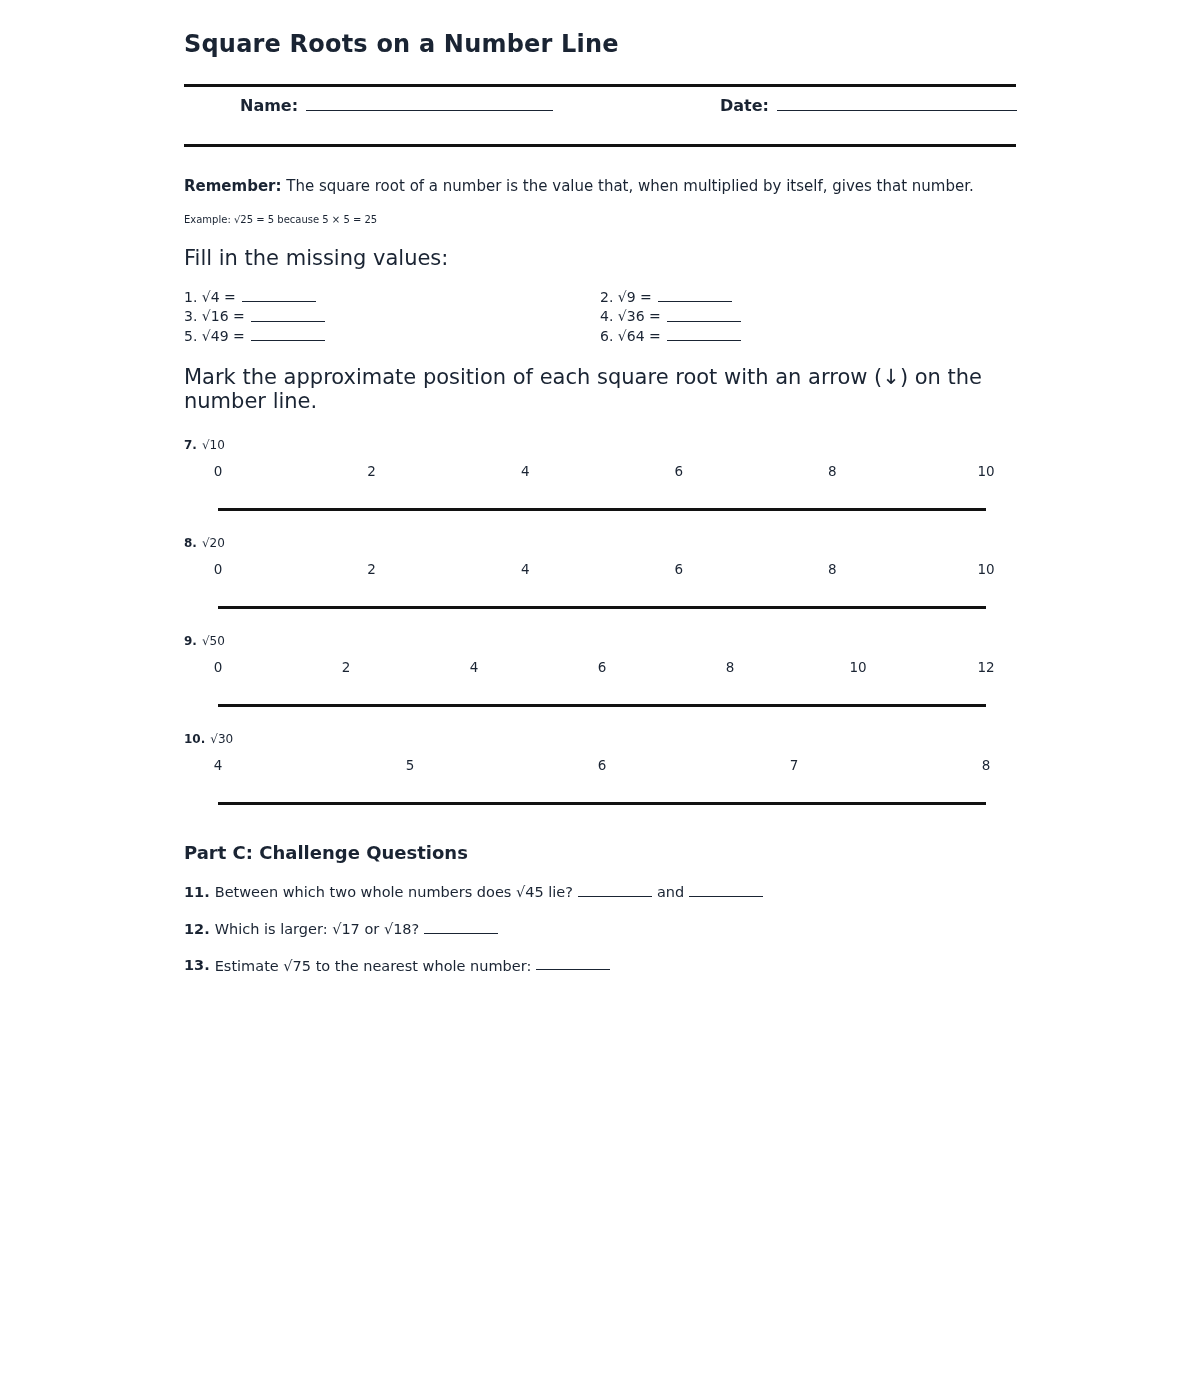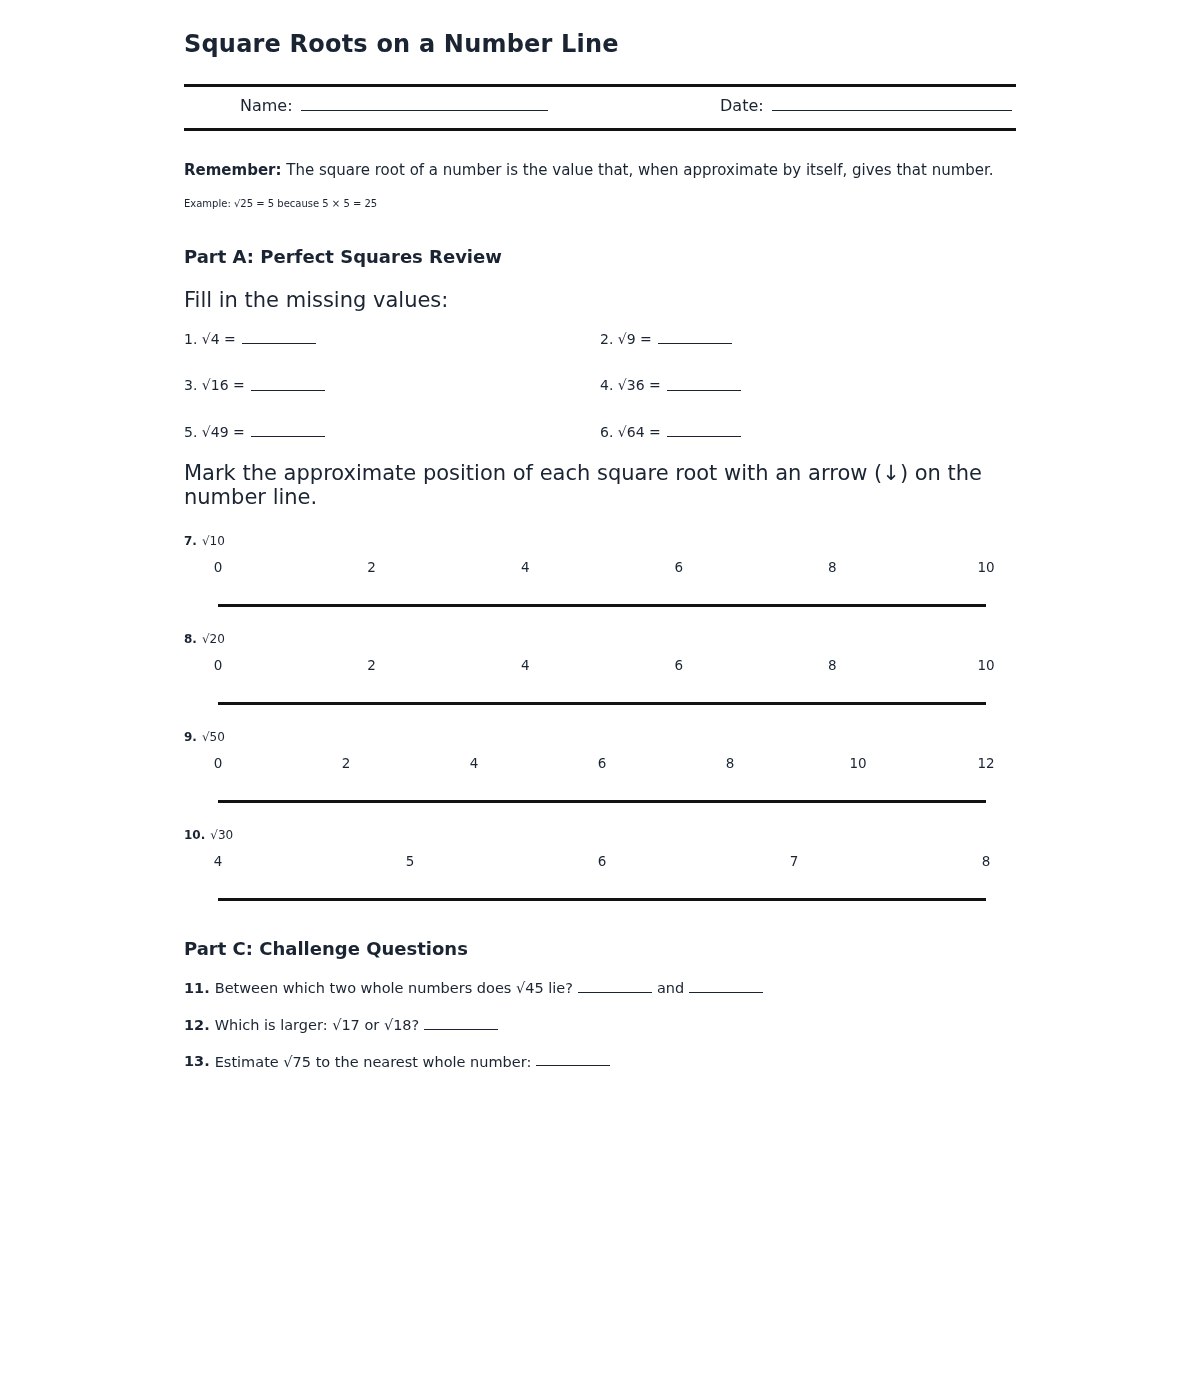--- a/index.html
+++ b/index.html
@@ -13,21 +13,22 @@
 
   .title {
     font-size: 24px; font-weight: bold; 
     margin: 0 0 26px 0; letter-spacing: 0.2px;
   }
 
   .header-box {
     border-top: 3px solid #121212;
     border-bottom: 3px solid #121212;
     display: flex; align-items: center;
-    padding: 9px 0 13px 0;
+    padding: 9px 0 29px 0;
+    font-weight: bold;
   }
   .hfield { width: 50%; font-size: 16px; white-space: nowrap; }
   .hfield.name { padding-left: 56px; }
   .hfield.date { padding-left: 120px; }
 
   .blank {
     display: inline-block;
     border-bottom: 1.5px solid #1a2433;
     height: 0.95em;
     vertical-align: baseline;
@@ -38,21 +39,21 @@
 
   .remember { font-size: 15px; line-height: 1.6; margin: 27px 0 0 0; }
   .remember b { font-weight: bold; }
   .example { font-size: 10px; margin: 16px 0 0 0; }
 
   .part-heading { font-size: 18px; font-weight: bold; margin: 37px 0 0 0; }
   .instruction { font-size: 21px; margin: 21px 0 0 0; }
 
   .part-a-grid {
     display: grid; grid-template-columns: 1fr 1fr;
-    row-gap: 30px; margin-top: 19px; font-size: 14px;
+    row-gap: 3px; margin-top: 19px; font-size: 14px;
   }
 
   .problem { margin-top: 25px; }
   .p-title { margin: 0; font-size: 12px; }
   .q-label { font-weight: bold; margin-right: 5px; }
 
   .nl {
     position: relative;
     margin: 9px 0 0 34px;
     width: 768px; height: 50px;
@@ -81,25 +82,24 @@
     <div class="hfield name">
       <span>Name:</span><span class="blank name-blank"></span>
     </div>
     <div class="hfield date">
       <span>Date:</span><span class="blank date-blank"></span>
     </div>
   </div>
 
   <p class="remember">
     <b>Remember:</b>
-    <span>The square root of a number is the value that, when approximate by itself, gives that number.</span>
+    <span>The square root of a number is the value that, when multiplied by itself, gives that number.</span>
   </p>
   <p class="example">Example: √25 = 5 because 5 × 5 = 25</p>
 
-  <h2 class="part-heading">Part A: Perfect Squares Review</h2>
   <p class="instruction">Fill in the missing values:</p>
   <div class="part-a-grid">
     <div class="pa-item"><span>1. √4 =</span><span class="blank answer-blank"></span></div>
     <div class="pa-item"><span>2. √9 =</span><span class="blank answer-blank"></span></div>
     <div class="pa-item"><span>3. √16 =</span><span class="blank answer-blank"></span></div>
     <div class="pa-item"><span>4. √36 =</span><span class="blank answer-blank"></span></div>
     <div class="pa-item"><span>5. √49 =</span><span class="blank answer-blank"></span></div>
     <div class="pa-item"><span>6. √64 =</span><span class="blank answer-blank"></span></div>
   </div>
 

